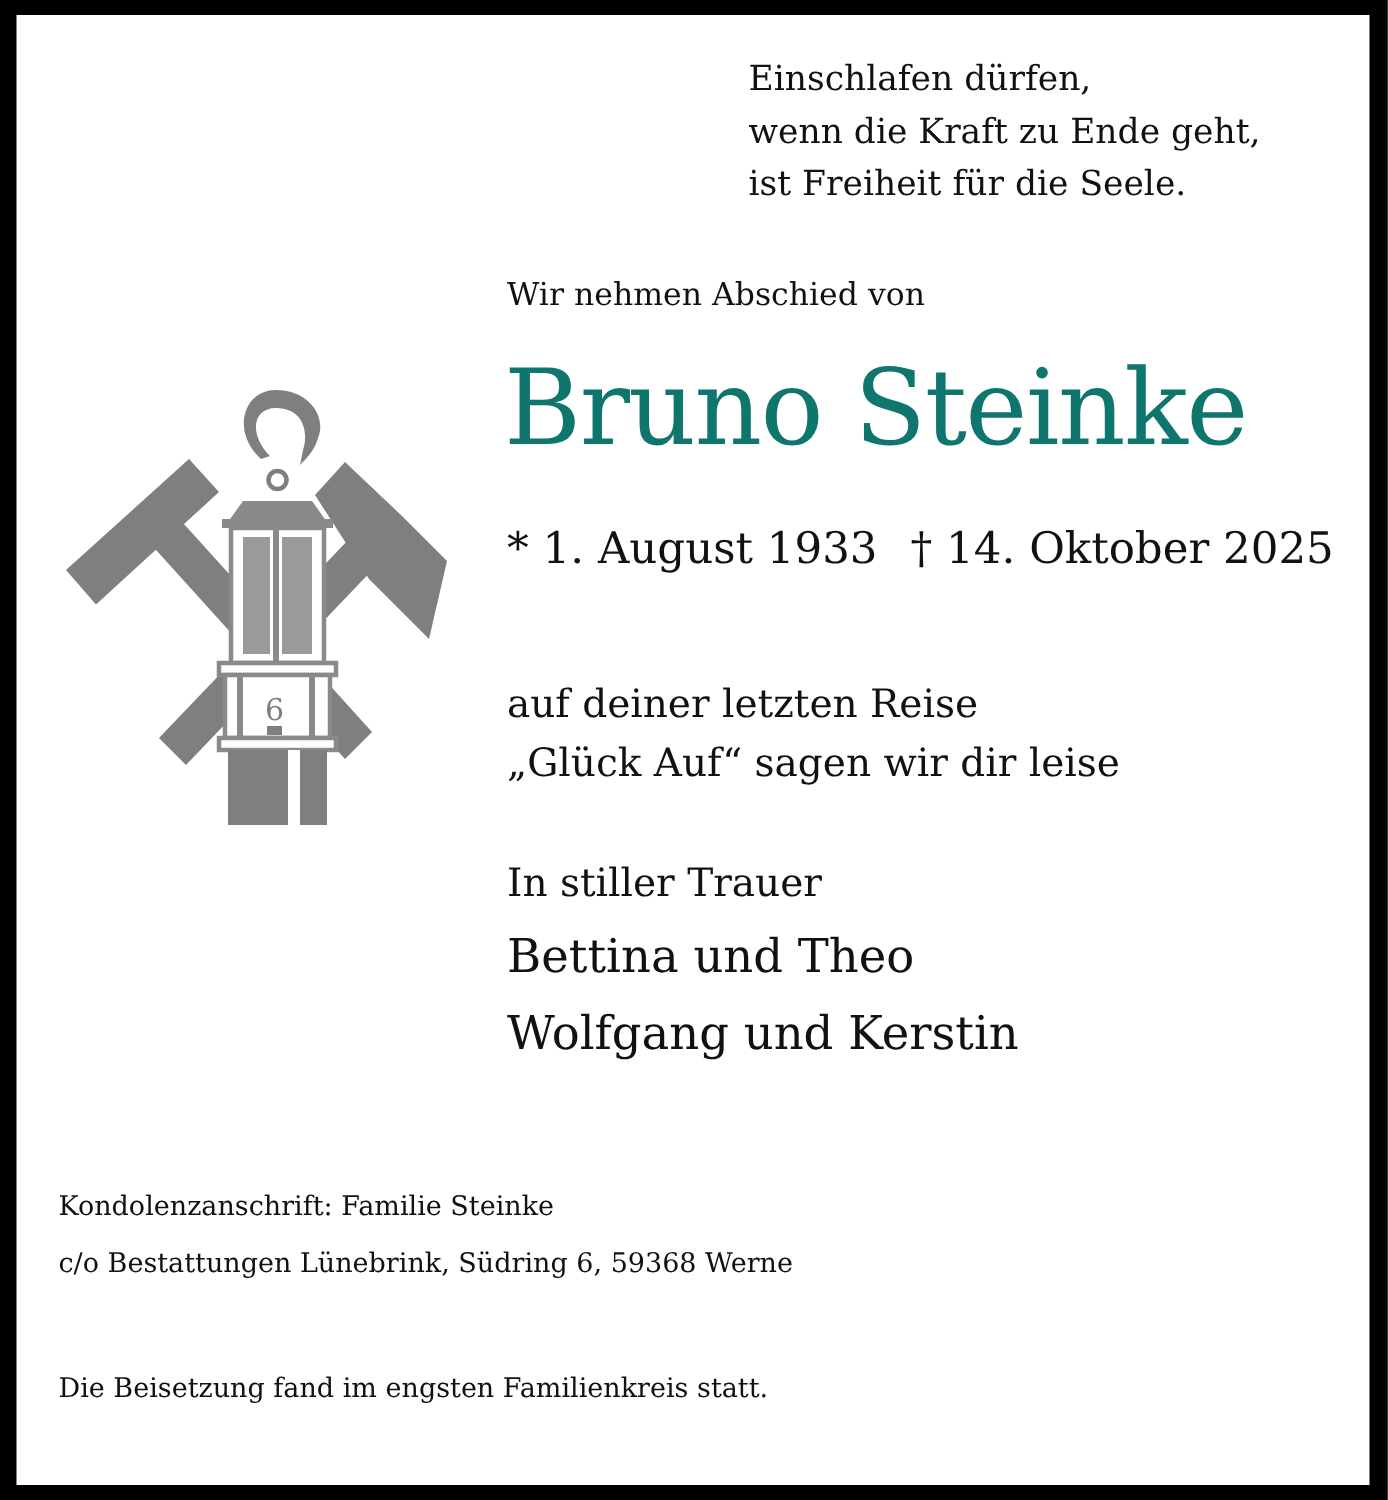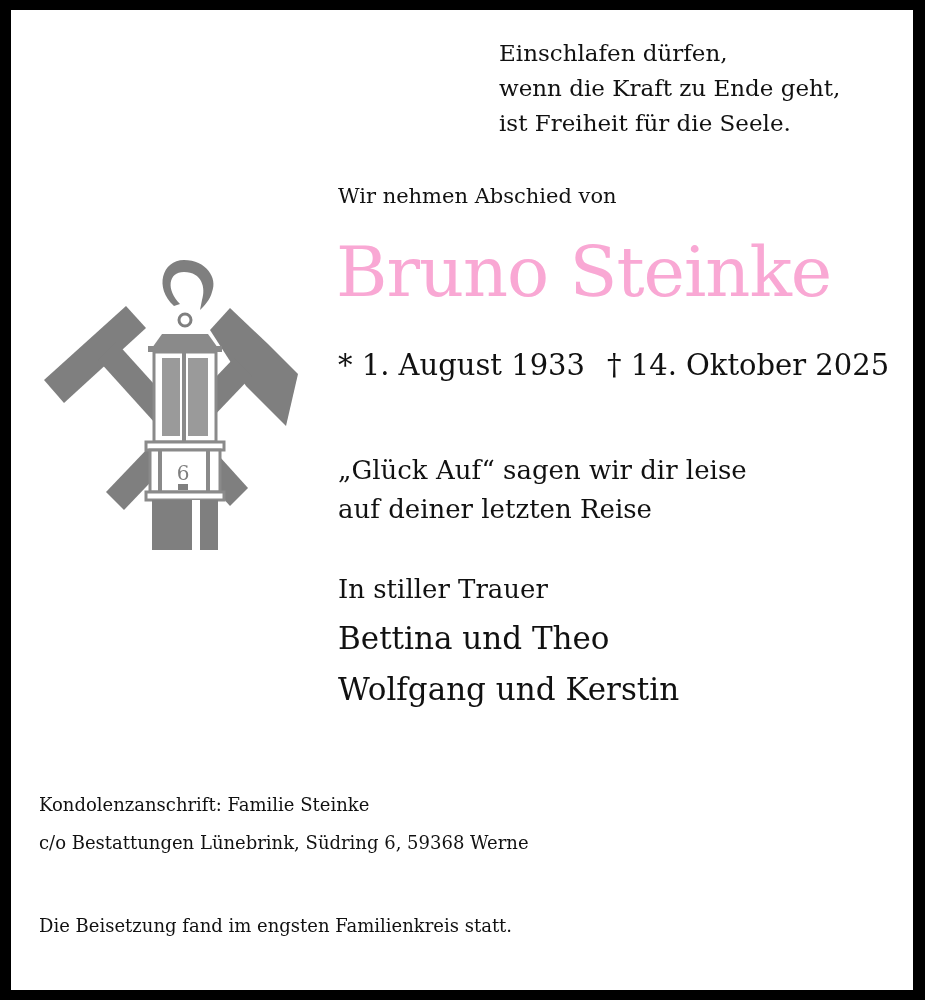--- a/index.html
+++ b/index.html
@@ -38,21 +38,21 @@
       top: 179px;
       font-size: 21px;
       line-height: 34px;
     }
     .name {
       left: 336px;
       top: 222px;
       font-size: 70px;
       line-height: 100px;
       letter-spacing: -1px;
-      color: #f9a8d4;
+      color: #0f766e;
     }
     .dates {
       left: 338px;
       top: 345px;
       font-size: 29px;
       line-height: 40px;
     }
     .dates .gap { display: inline-block; width: 22px; }
 
     .quote {
@@ -138,22 +138,22 @@
     <rect x="172" y="202" width="4" height="42" fill="#8a8a8a"></rect>
     <text x="149" y="232" font-size="20" font-family="DejaVu Serif, serif" fill="#7f7f7f" text-anchor="middle">6</text>
     <rect x="144" y="236" width="10" height="6" fill="#7f7f7f"></rect>
     <rect x="112" y="244" width="78" height="8" fill="#ffffff" stroke="#8a8a8a" stroke-width="3"></rect>
     <rect x="118" y="252" width="66" height="50" fill="#7f7f7f"></rect>
     <rect x="158" y="252" width="8" height="50" fill="#ffffff"></rect>
   </g>
 </svg>
 
 <div class="abs quote">
+  <div>auf deiner letzten Reise</div>
   <div>„Glück Auf“ sagen wir dir leise</div>
-  <div>auf deiner letzten Reise</div>
 </div>
 
 <div class="abs trauer">In stiller Trauer</div>
 <div class="abs mourners">
   <div>Bettina und Theo</div>
   <div>Wolfgang und Kerstin</div>
 </div>
 
 <div class="abs footer addr">
   <div>Kondolenzanschrift: Familie Steinke</div>

